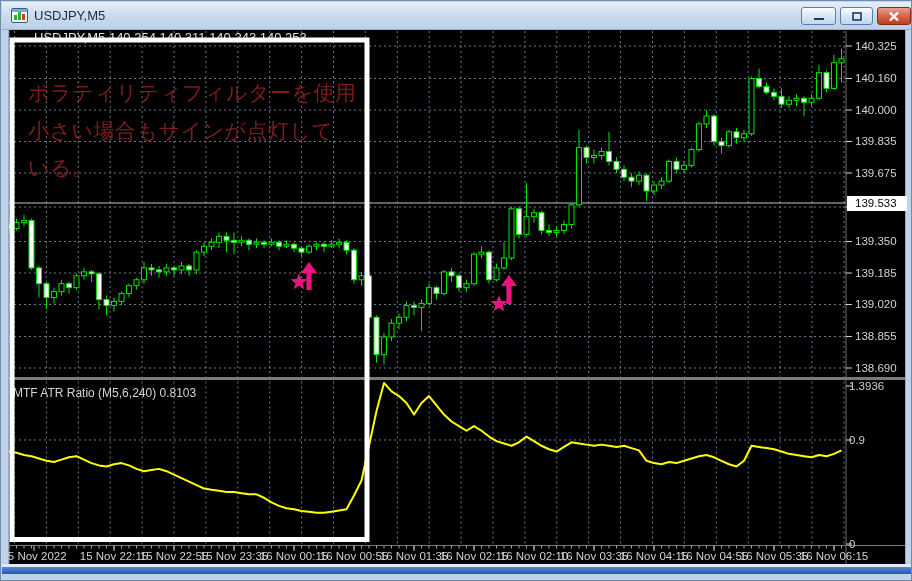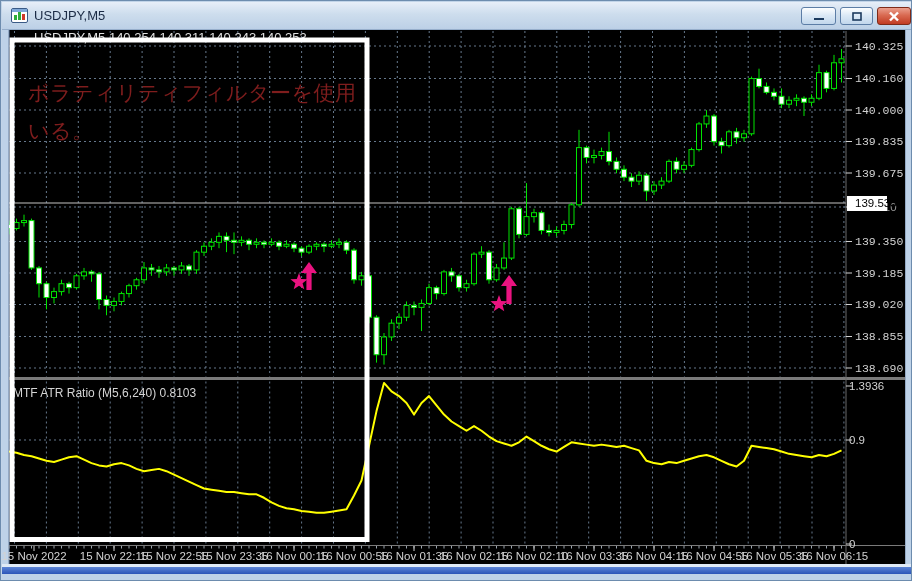--- a/index.html
+++ b/index.html
@@ -31,26 +31,26 @@
   }
   #btn-min{left:799px;width:35px;}
   #btn-restore{left:838px;width:33px;}
   #btn-close{left:875px;width:34px;
     background:linear-gradient(#eb9f8d,#d96a52 45%,#c13b22);border-color:#7e2a18;}
   
   #client{position:absolute;left:8px;top:29px;width:896px;height:535px;background:#000;border-left:1px solid #33455e;}
   #chart-svg{position:absolute;left:0;top:0;}
   
   .pricelabel{position:absolute;left:854px;width:56px;height:13px;
-    font-size:11.5px;color:#d2d2d2;line-height:13px;font-family:Liberation Mono, monospace;}
+    font-size:11.5px;color:#d2d2d2;line-height:13px;}
   .indlabel{position:absolute;left:848px;width:56px;height:13px;
     font-size:11.5px;color:#d2d2d2;line-height:13px;}
   #hidden-price{position:absolute;left:854px;width:50px;font-size:11.5px;color:#9a9a9a;}
   #current-price{
-    position:absolute;left:846px;width:40px;height:15px;background:#fff;color:#000;
+    position:absolute;left:846px;width:60px;height:15px;background:#fff;color:#000;
     font-size:11.5px;line-height:15px;padding-left:8px;
   }
   .timelabel{position:absolute;top:549px;width:86px;margin-left:-43px;text-align:center;
     font-size:11.5px;color:#d2d2d2;white-space:nowrap;}
   
   #annotation{position:absolute;left:27px;top:73px;color:#7f1d1d;font-size:21px;
     line-height:37.5px;letter-spacing:0.5px;white-space:nowrap;
     font-family:"Liberation Sans","DejaVu Sans",sans-serif;}
   
   #bottom-frame{position:absolute;left:1px;top:563px;width:910px;height:17px;background:#bed2e8;}
@@ -582,20 +582,21 @@
       <div class="timelabel" style="left: 533px;">16 Nov 02:10</div>
       <div class="timelabel" style="left: 593px;">16 Nov 03:35</div>
       <div class="timelabel" style="left: 653px;">16 Nov 04:15</div>
       <div class="timelabel" style="left: 713px;">16 Nov 04:55</div>
       <div class="timelabel" style="left: 773px;">16 Nov 05:35</div>
       <div class="timelabel" style="left: 833px;">16 Nov 06:15</div>
     </div>
 
   <div id="annotation">
     <div>ボラティリティフィルターを使用</div>
+    <div>小さい場合もサインが点灯して</div>
     <div>いる。</div>
   </div>
 
   <div id="bottom-frame">
     <div class="hl"></div>
       <div class="stripe"></div>
   </div>
 </div>
 
 </body></html>

